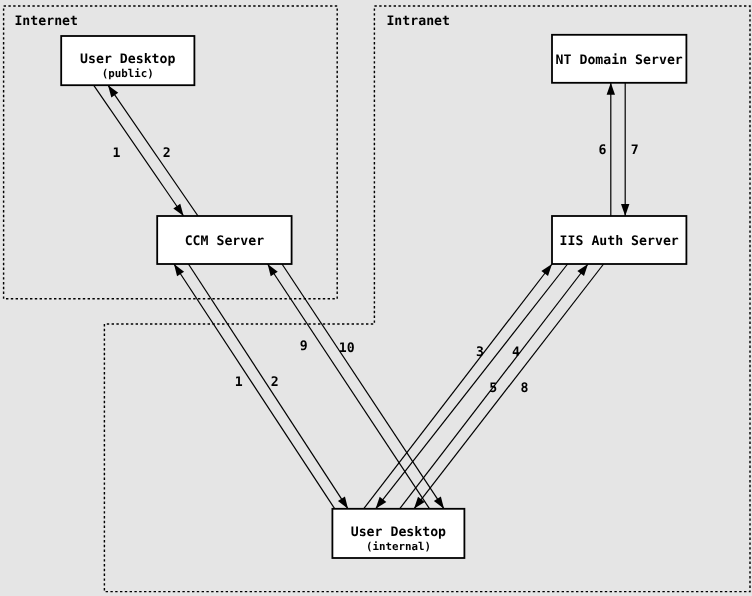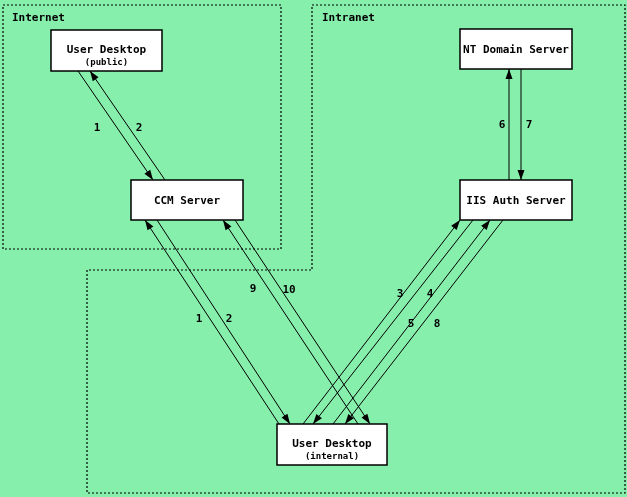--- a/index.html
+++ b/index.html
@@ -4,21 +4,21 @@
 <style>
   html, body {
     margin: 0;
     padding: 0;
     background: #ffffff;
   }
   .stage {
     position: relative;
     width: 627px;
     height: 497px;
-    background: #86efac;
+    background: #e5e5e5;
     overflow: hidden;
     font-family: "DejaVu Sans Mono", "Liberation Mono", monospace;
   }
   svg {
     display: block;
   }
   svg text {
     font-family: "DejaVu Sans Mono", "Liberation Mono", monospace;
     font-weight: bold;
     fill: #000000;

